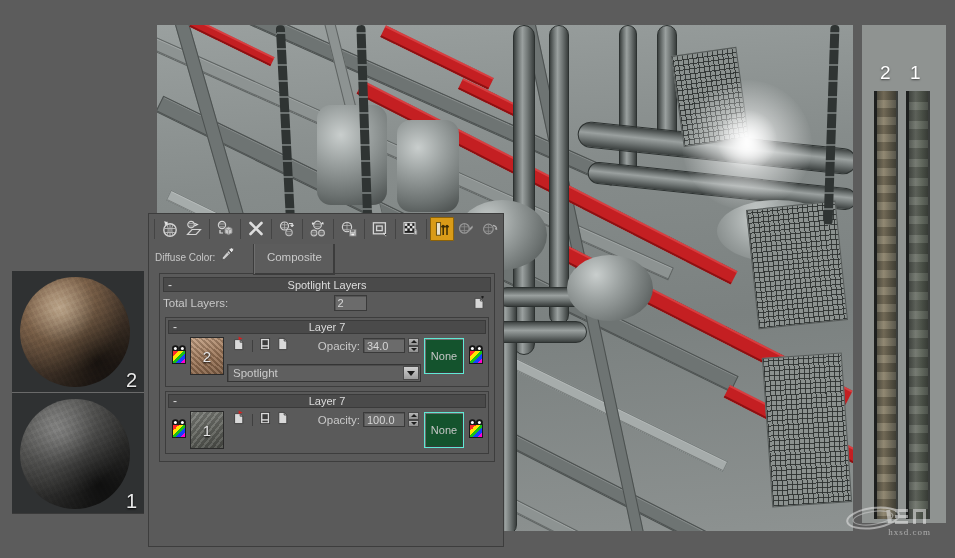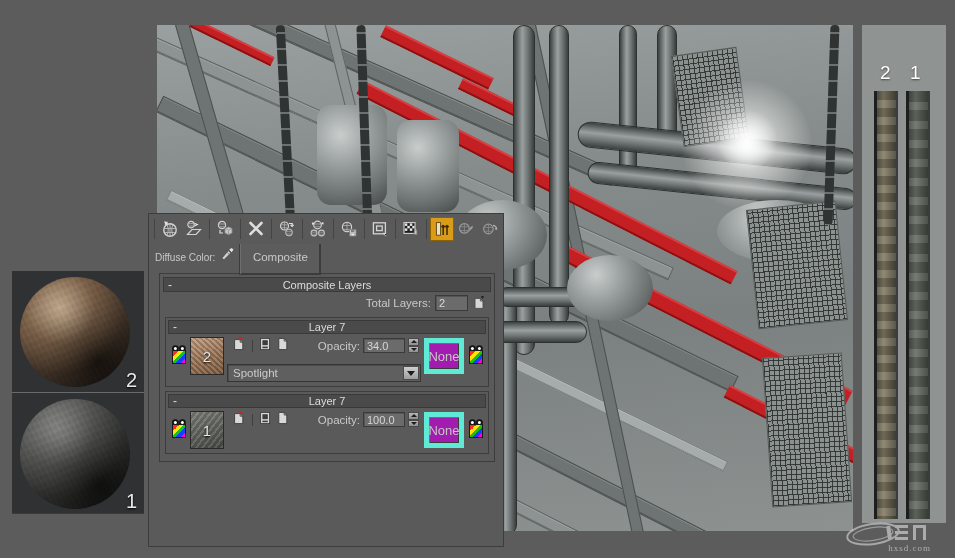--- a/index.html
+++ b/index.html
@@ -138,40 +138,40 @@
   .ddbtn {
     position:absolute; right:1px; top:1px; width:16px; height:15px;
     background: linear-gradient(180deg,#cfcfcf,#9d9d9d);
     border:1px solid #4a4a4a; display:flex; align-items:center; justify-content:center;
   }
   .ddbtn i {
     width:0;height:0;border-left:4px solid transparent;border-right:4px solid transparent;
     border-top:5px solid #1c1c1c; display:block;
   }
   .btn-composite {
-    margin-left:0; width:82px; height:35px; background:#5c5c5c;
+    margin-left:14px; width:82px; height:35px; background:#5c5c5c;
     border:1px solid #3c3c3c; box-shadow: inset 1px 1px 0 #6e6e6e, inset -1px -1px 0 #3c3c3c;
     color:#c9c9c9; font-size:11.5px; display:flex; align-items:center; justify-content:center;
   }
 
   .rollout {
     margin:3px 8px 0 10px; border:1px solid #3d3d3d;
     background:#5a5a5a; padding:3px;
   }
   .rollout-head {
     position:relative; height:15px; background:#4a4a4a;
     border:1px solid #3a3a3a; display:flex; align-items:center; justify-content:center;
     color:#dcdcdc; font-size:11px;
   }
   .rollout-head .minus {
     position:absolute; left:4px; top:0; bottom:0; display:flex; align-items:center;
     color:#dcdcdc; font-size:12px; line-height:1;
   }
   .total-row {
-    display:flex; align-items:center; justify-content:flex-end; height:22px; padding-right:4px; gap:4px;
+    display:flex; align-items:center; justify-content:space-between; height:22px; padding-right:4px; gap:4px;
   }
   .total-row .lbl { font-size:11.5px; }
   .numfield {
     width:33px; height:16px; background:#6b6b6b; border:1px solid #3a3a3a;
     box-shadow: inset 1px 1px 0 #555; color:#d8d8d8; font-size:11px;
     display:flex; align-items:center; padding-left:3px;
   }
   .addlayer-icon { width:15px; height:16px; display:flex; align-items:center; justify-content:center; }
 
   .layer-box {
@@ -225,29 +225,29 @@
   }
   .spin i { width:0;height:0;border-left:3px solid transparent;border-right:3px solid transparent; display:block; }
   .spin .up i { border-bottom:3px solid #1d1d1d; }
   .spin .dn i { border-top:3px solid #1d1d1d; }
   .blend-field {
     position:relative; height:18px; background:#5f5f5f; border:1px solid #353535;
     box-shadow: inset 1px 1px 0 #4c4c4c; display:flex; align-items:center; padding-left:5px;margin-top:8px;
   }
   .blend-field span { color:#cacaca; font-size:11.5px; }
   .btn-none {
-    width:40px; height:36px; background:#a21caf; border:5px solid #5eead4;
+    width:40px; height:36px; background:#14532d; border:1px solid #5eead4;
     box-shadow: inset 1px 1px 0 #6e6e6e, inset -1px -1px 0 #3a3a3a;
-    color:#c6c6c6; font-size:13px; display:flex; align-items:center; justify-content:center;
+    color:#c6c6c6; font-size:11px; display:flex; align-items:center; justify-content:center;
     margin-top:1px;
   }
 
   
   #watermark {
-    position:absolute; right:6px; bottom:4px; width:108px; height:36px;
+    position:absolute; right:6px; bottom:20px; width:108px; height:36px;
     display:flex; align-items:center; justify-content:center;
     opacity:.55; pointer-events:none;
   }
   #watermark .wm-text { color:#e9e9e9; font-size:9px; letter-spacing:1px; font-family:"Liberation Serif", serif; }
 </style>
 </head>
 <body>
 
 <div id="root">
 
@@ -497,21 +497,21 @@
             <path d="M8.2 6.4 l1.8 1.8" stroke="#6e6e6e" stroke-width="0.8"></path>
           </svg>
         </span>
       </div>
       <div class="btn-composite">Composite</div>
     </div>
 
     <div class="rollout">
       <div class="rollout-head">
         <span class="minus">-</span>
-        <span>Composite Layers</span>
+        <span>Spotlight Layers</span>
       </div>
 
       <div class="total-row">
         <span class="lbl">Total Layers:</span>
         <span class="numfield">2</span>
         <span class="addlayer-icon">
           <svg width="13" height="14" viewBox="0 0 13 14">
             <path d="M2 2.4 h5.4 l2.6 2.6 v7.4 h-8 z" fill="#d7d7d7" stroke="#4a4a4a" stroke-width="0.9"></path>
             <path d="M7.4 2.4 v2.6 h2.6" fill="none" stroke="#4a4a4a" stroke-width="0.9"></path>
             <path d="M8.2 0.8 h2.6 M9.5 0 v2.6" stroke="#1d1d1d" stroke-width="1.2"></path>

